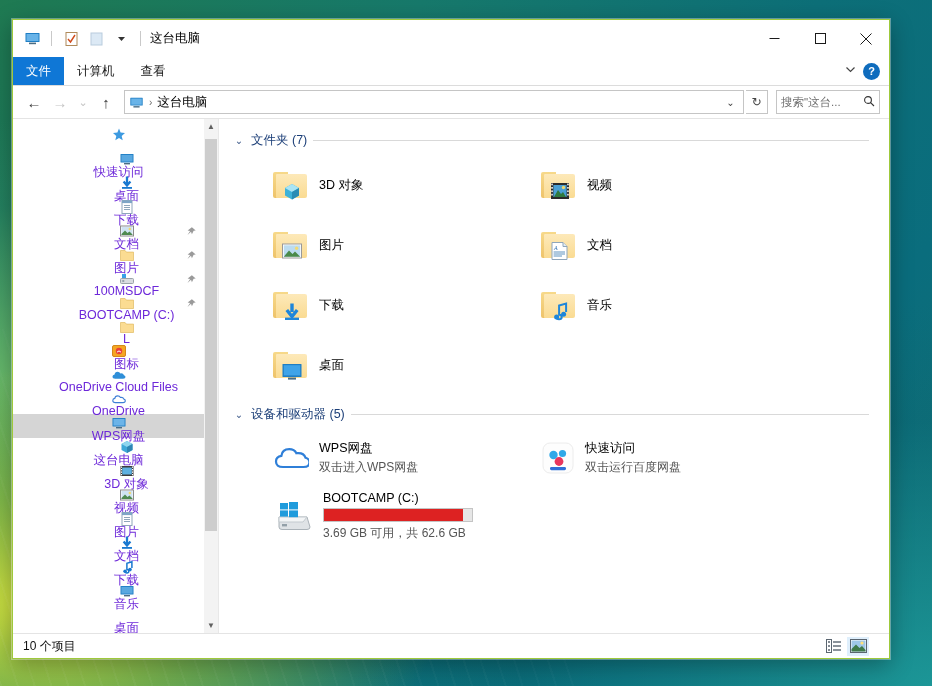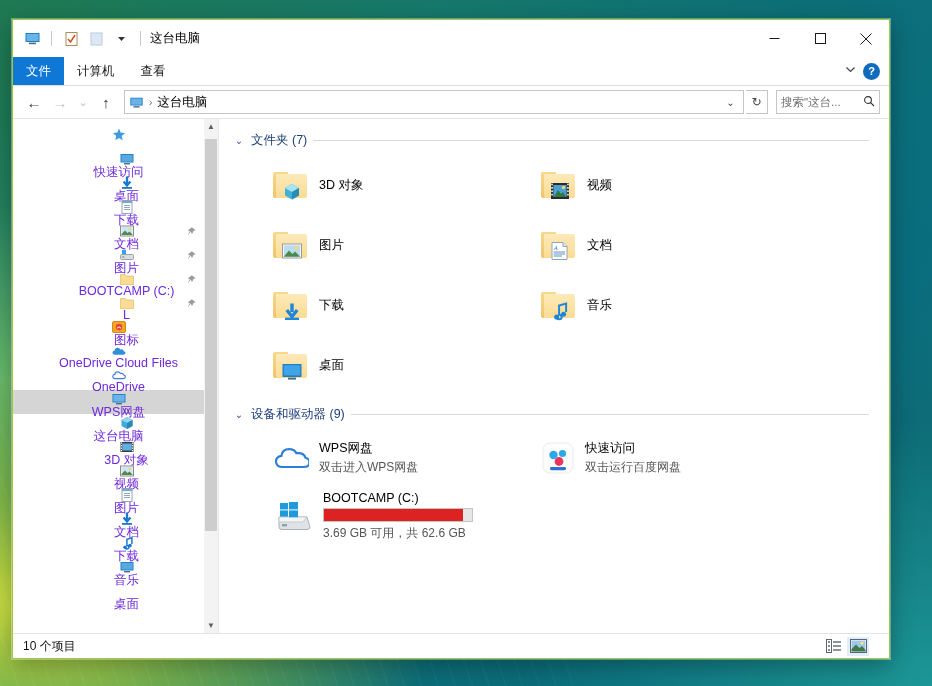--- a/index.html
+++ b/index.html
@@ -366,20 +366,28 @@
               </svg>
             </span>
             <span>图片</span>
             <span class="pin"><svg width="11" height="11" viewBox="0 0 11 11">
                 <path d="M4 1 L9 1 L7.6 2.6 L8.4 6.2 L6.2 5 L5.6 9.8 L5 5 L2.8 6.2 L3.6 2.6 Z" fill="#9a9a9a"></path>
               </svg></span>
           </div>
           <div class="nav-item indent1">
             <span class="nav-ico">
               <svg width="16" height="16" viewBox="0 0 16 16">
+                <path d="M1.5 3.5 h4.6 l1.3 1.6 h7.1 v8.4 h-13 Z" fill="#fbdc92" stroke="#e0ba62" stroke-width="0.7"></path>
+              </svg>
+            </span>
+            <span>100MSDCF</span>
+          </div>
+          <div class="nav-item indent1">
+            <span class="nav-ico">
+              <svg width="16" height="16" viewBox="0 0 16 16">
                 <rect x="1.5" y="7.5" width="13" height="5" rx="1" fill="#d9dde0" stroke="#9aa3a9"></rect>
                 <rect x="3" y="3" width="4" height="4" fill="#38a0e8"></rect>
                 <rect x="3.3" y="9.3" width="2" height="1.4" fill="#7d8a94"></rect>
               </svg>
             </span>
             <span>BOOTCAMP (C:)</span>
           </div>
           <div class="nav-item indent1">
             <span class="nav-ico">
               <svg width="16" height="16" viewBox="0 0 16 16">
@@ -636,21 +644,21 @@
                   <rect x="7" y="16.6" width="8" height="2" fill="#4a6d85"></rect>
                 </svg>
               </span>
      </span>
      <span class="tile-label">桌面</span>
           </div>
         </div>
 
       <div class="group-header" style="margin-top:8px">
         <span class="group-chevron">⌄</span>
-        <span class="group-title">设备和驱动器 (9)</span>
+        <span class="group-title">设备和驱动器 (5)</span>
         <span class="group-rule"></span>
       </div>
       <div class="tile-grid" id="device-grid">
           <div class="tile-wide">
             <span style="flex:none;display:flex">
               <svg width="36" height="32" viewBox="0 0 36 32">
                 <path d="M10 25 q-7 0 -7 -5.6 q0 -4.8 5.4 -5.6 q0.8 -6.6 7.8 -6.6 q5.2 0 7.2 4 q7.2 -1 9.2 4.6 q3.8 1 3.8 4.6 q0 4.6 -6 4.6 Z" fill="none" stroke="#2f7fd8" stroke-width="2.2"></path>
               </svg>
             </span>
      <span class="wide-text">

